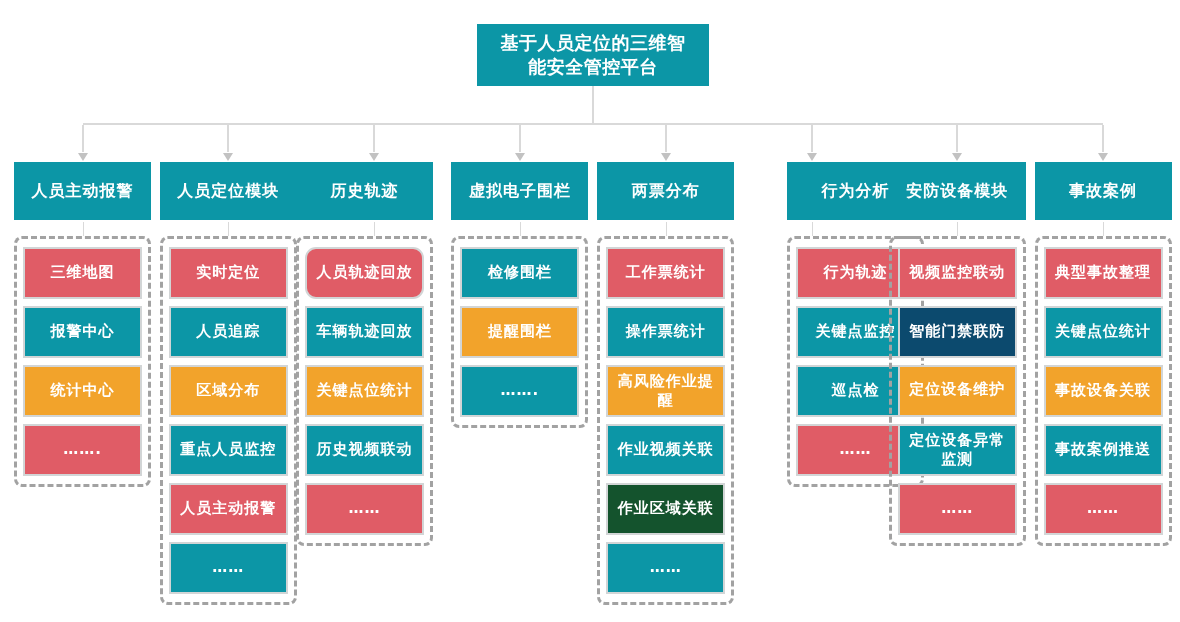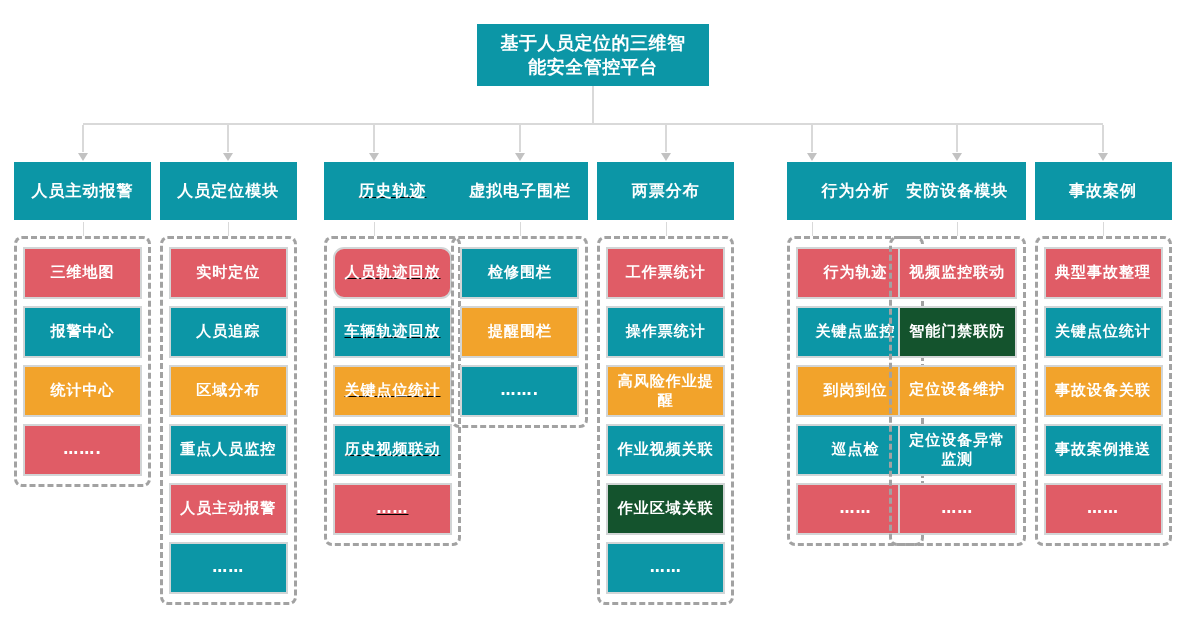--- a/index.html
+++ b/index.html
@@ -104,21 +104,21 @@
             <div>重点人员监控</div>
           </div>
           <div class="feature-node" style="background: rgb(224, 92, 102); border-color: rgb(210, 213, 214);">
             <div>人员主动报警</div>
           </div>
           <div class="feature-node" style="background: rgb(12, 150, 166); border-color: rgb(210, 213, 214);">
             <div>……</div>
           </div>
         </div>
       </div>
-      <div class="column" style="left: 324px; text-decoration: underline;">
+      <div class="column" style="left: 296px;">
         <div class="module-header" style="background: rgb(12, 150, 166);">
           <div>历史轨迹</div>
         </div>
         <div class="dashed-box" style="border-color: rgb(162, 162, 162);">
           <div class="feature-node" style="background: rgb(224, 92, 102); border-color: rgb(210, 213, 214); border-radius: 11px;">
             <div>人员轨迹回放</div>
           </div>
           <div class="feature-node" style="background: rgb(12, 150, 166); border-color: rgb(210, 213, 214);">
             <div>车辆轨迹回放</div>
           </div>
@@ -178,40 +178,37 @@
         <div class="module-header" style="background: rgb(12, 150, 166);">
           <div>行为分析</div>
         </div>
         <div class="dashed-box" style="border-color: rgb(162, 162, 162);">
           <div class="feature-node" style="background: rgb(224, 92, 102); border-color: rgb(210, 213, 214);">
             <div>行为轨迹</div>
           </div>
           <div class="feature-node" style="background: rgb(12, 150, 166); border-color: rgb(210, 213, 214);">
             <div>关键点监控</div>
           </div>
-          <div class="feature-node" style="background: rgb(242, 163, 43); border-color: rgb(210, 213, 214);">
-            <div>到岗到位</div>
-          </div>
           <div class="feature-node" style="background: rgb(12, 150, 166); border-color: rgb(210, 213, 214);">
             <div>巡点检</div>
           </div>
           <div class="feature-node" style="background: rgb(224, 92, 102); border-color: rgb(210, 213, 214);">
             <div>……</div>
           </div>
         </div>
       </div>
       <div class="column" style="left: 888.8px;">
         <div class="module-header" style="background: rgb(12, 150, 166);">
           <div>安防设备模块</div>
         </div>
         <div class="dashed-box" style="border-color: rgb(162, 162, 162);">
           <div class="feature-node" style="background: rgb(224, 92, 102); border-color: rgb(210, 213, 214);">
             <div>视频监控联动</div>
           </div>
-          <div class="feature-node" style="background: #14532d; border-color: rgb(210, 213, 214);">
+          <div class="feature-node" style="background: #0c4a6e; border-color: rgb(210, 213, 214);">
             <div>智能门禁联防</div>
           </div>
           <div class="feature-node" style="background: rgb(242, 163, 43); border-color: rgb(210, 213, 214); font-family: Liberation Mono, monospace;">
             <div>定位设备维护</div>
           </div>
           <div class="feature-node" style="background: rgb(12, 150, 166); border-color: rgb(210, 213, 214);">
             <div>定位设备异常监测</div>
           </div>
           <div class="feature-node" style="background: rgb(224, 92, 102); border-color: rgb(210, 213, 214);">
             <div>……</div>

